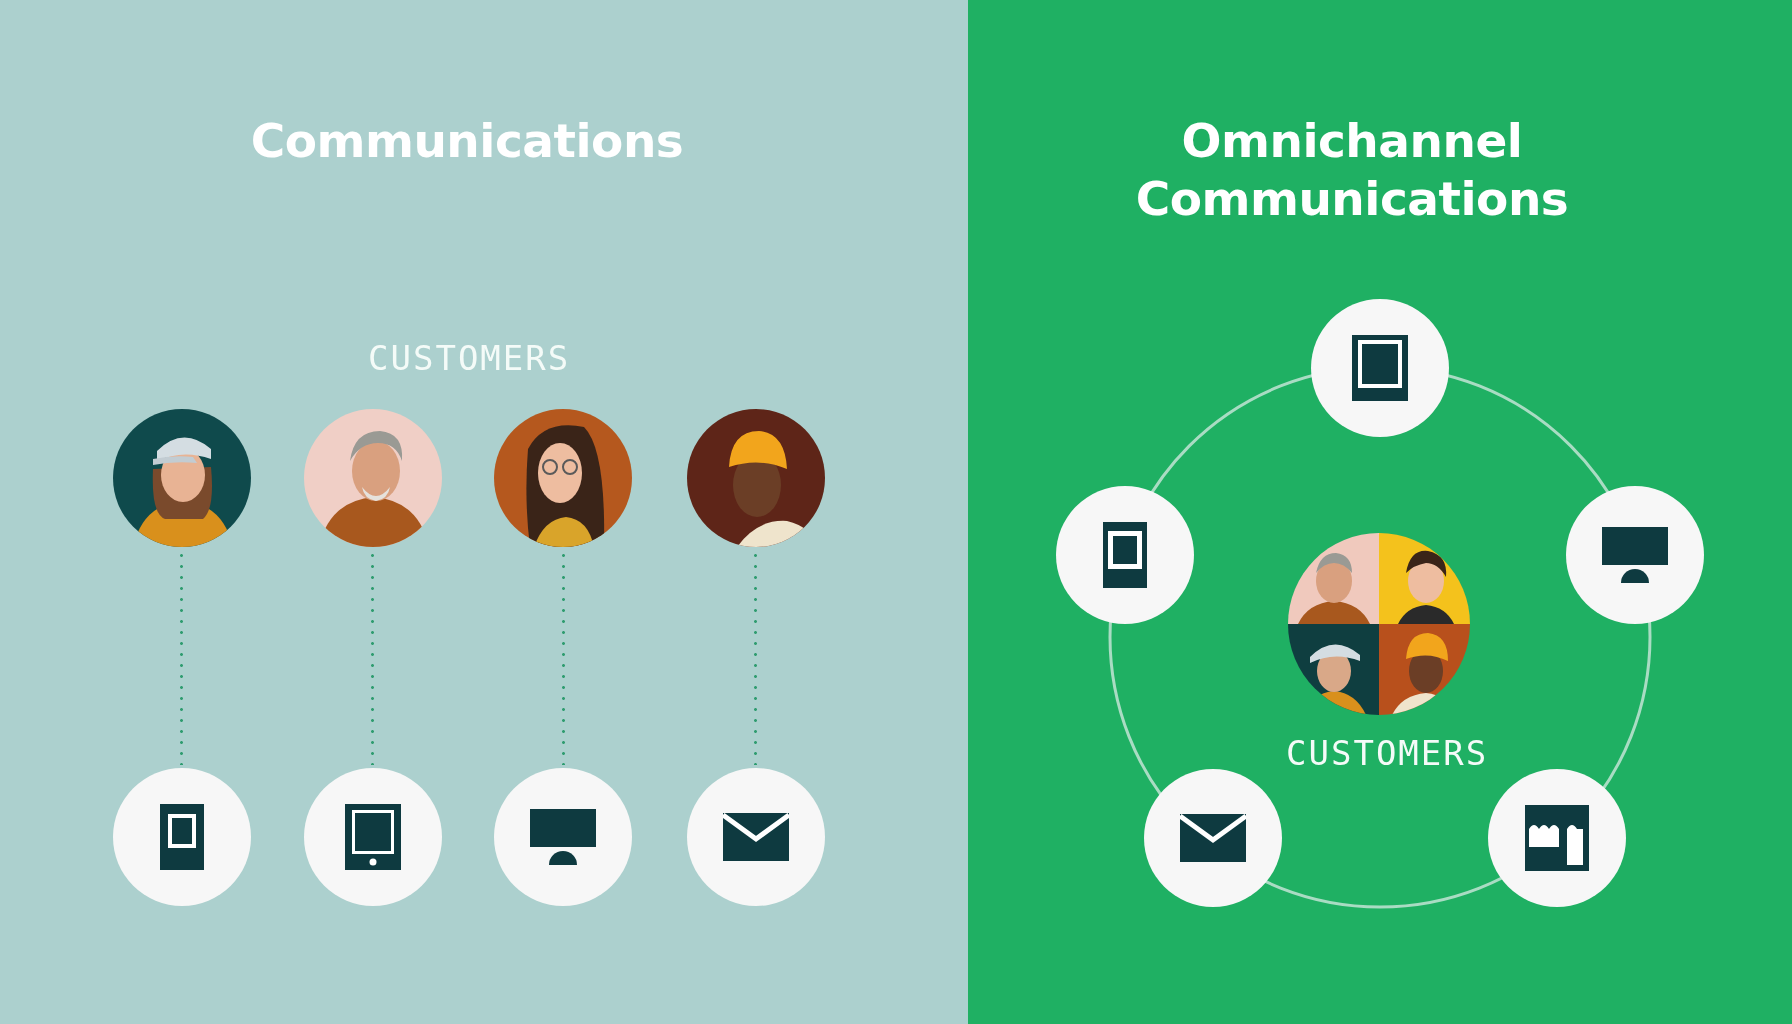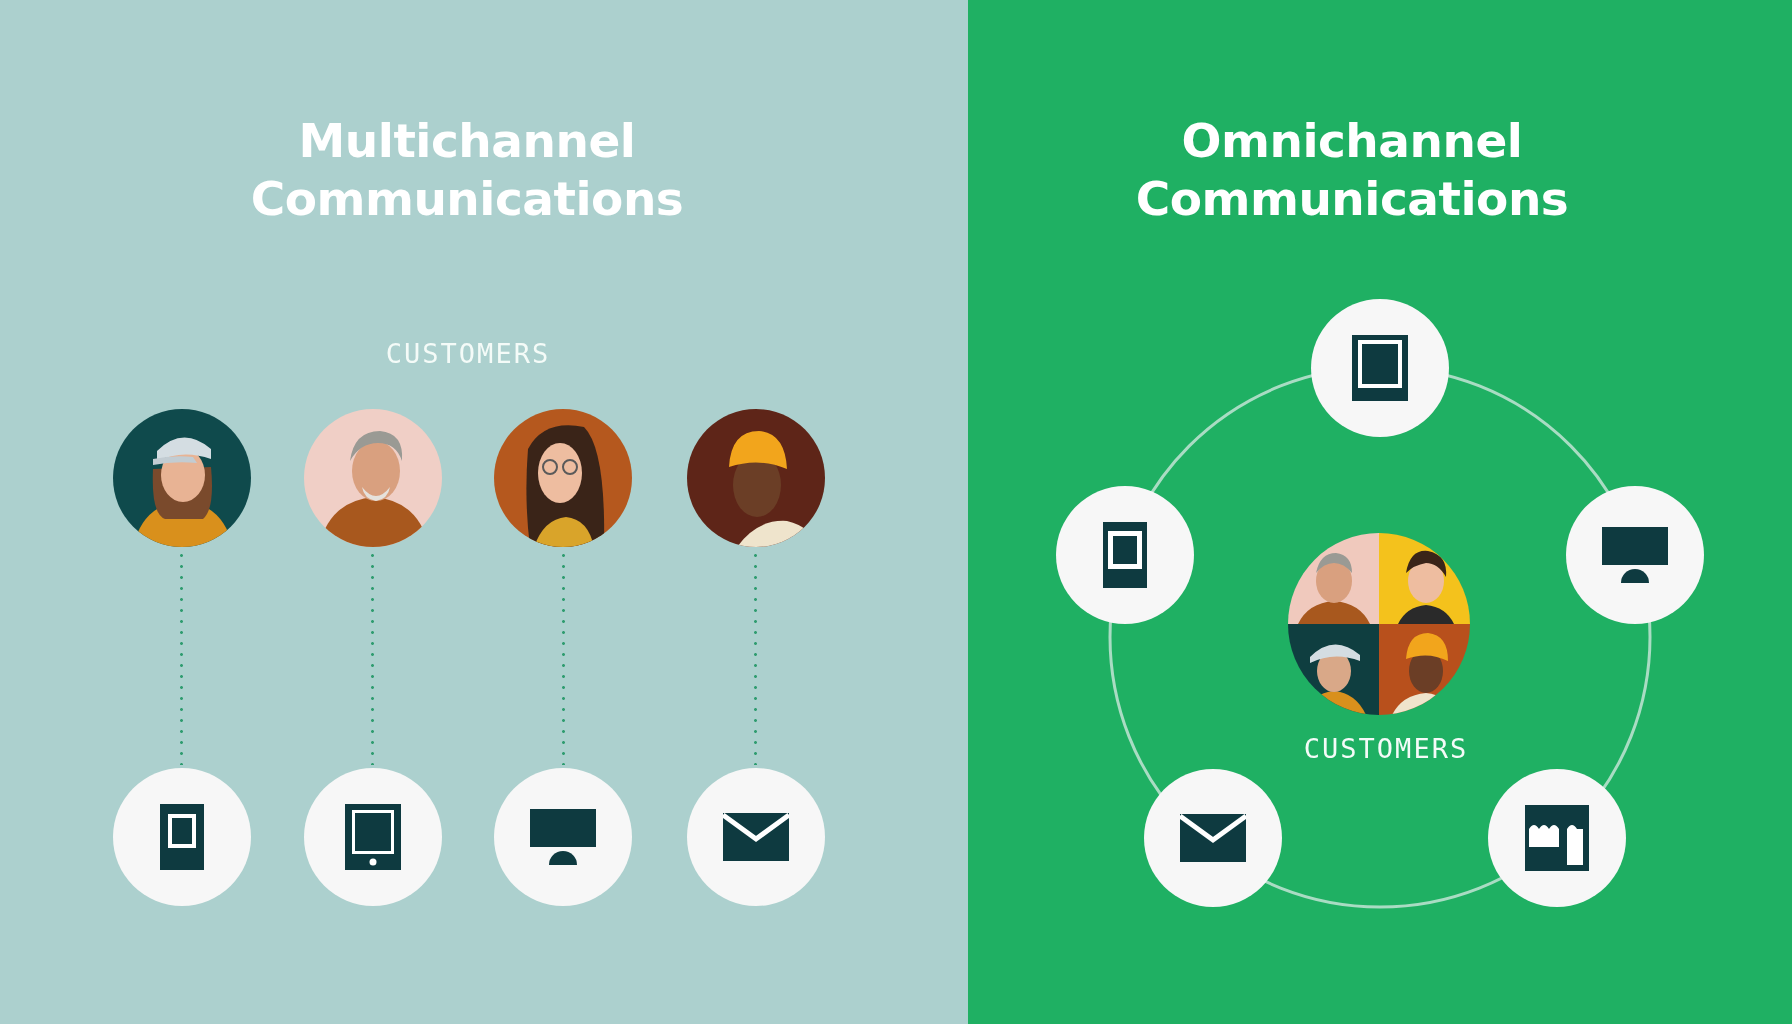--- a/index.html
+++ b/index.html
@@ -2,35 +2,34 @@
 <html><head>
 <meta charset="utf-8">
 <style>
   html, body { margin:0; padding:0; }
   body { width:1792px; height:1024px; position:relative; overflow:hidden; font-family:"DejaVu Sans", sans-serif; }
   .panel { position:absolute; top:0; height:1024px; }
   .panel-left { left:0; width:968px; background:#acd0ce; }
   .panel-right { left:968px; width:824px; background:#1fb063; }
   .title { position:absolute; color:#ffffff; font-family:"DejaVu Sans", sans-serif; font-weight:bold; font-size:47px; line-height:58px; text-align:center; letter-spacing:-0.5px; }
   .title span { display:block; }
-  .label-mono { position:absolute; font-family:"DejaVu Sans Mono", monospace; font-size:27px; letter-spacing:2px; color:#f4fbf8; text-align:center; }
+  .label-mono { position:absolute; font-family:"DejaVu Sans Mono", monospace; font-size:34px; letter-spacing:2px; color:#f4fbf8; text-align:center; }
   .avatar { position:absolute; width:138px; height:138px; border-radius:50%; overflow:hidden; }
   .avatar svg { display:block; }
   .icon-circle { position:absolute; width:138px; height:138px; border-radius:50%; background:#f7f7f7; display:flex; align-items:center; justify-content:center; }
   .dots { position:absolute; width:3px; background-image:radial-gradient(circle, #2f9c70 1.6px, transparent 1.8px); background-size:4px 11px; background-repeat:repeat-y; background-position:center top; }
   .ring { position:absolute; }
   .composite { position:absolute; width:182px; height:182px; border-radius:50%; overflow:hidden; }
 </style>
 </head>
 <body>
 
 <div class="panel panel-left"></div>
 
 <div class="title" style="left:217px; top:112px; width:500px;">
-  <span>Multichannel</span>
   <span>Communications</span>
 </div>
 
 <div class="label-mono" style="left:368px; top:338px; width:200px;">CUSTOMERS</div>
 
 <div class="avatar" style="left:113px; top:409px;">
   <svg width="138" height="138" viewBox="0 0 138 138">
     <rect width="138" height="138" fill="#0f4a4c"></rect>
     <path d="M20 138 Q30 95 70 92 Q110 95 120 138 Z" fill="#d9901c"></path>
     <path d="M40 60 Q38 105 52 110 L90 110 Q102 100 98 58 Z" fill="#7a4a2c"></path>

